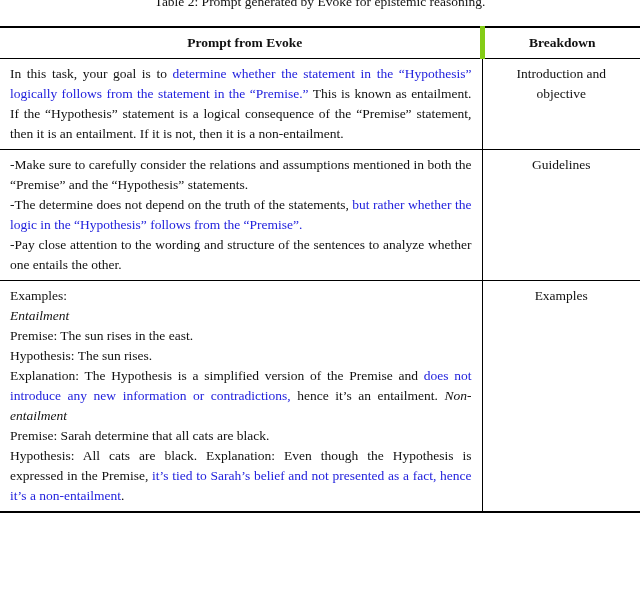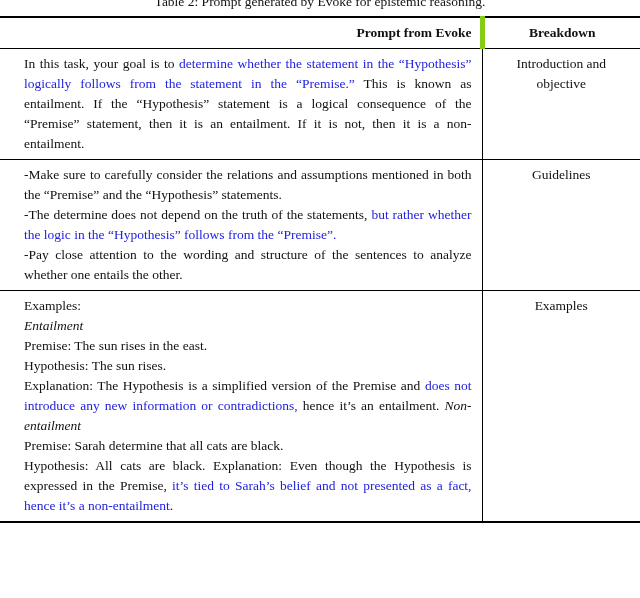--- a/index.html
+++ b/index.html
@@ -9,21 +9,21 @@
   }
   body {
     width: 640px;
     height: 598px;
     overflow: hidden;
     font-family: "Liberation Serif", "DejaVu Serif", serif;
     color: #111111;
     font-size: 13.5px;
   }
   .caption-clip {
-    height: 16px;
+    height: 26px;
     overflow: hidden;
   }
   .caption {
     line-height: 18px;
     margin-top: -7px;
     text-align: center;
     font-size: 13.5px;
     color: #111;
     white-space: nowrap;
   }
@@ -38,26 +38,26 @@
     vertical-align: top;
     padding: 5px 8px;
   }
   col.prompt-col { width: 482px; }
   col.breakdown-col { width: 158px; }
   thead th {
     border-bottom: 1px solid #000;
     font-weight: bold;
     line-height: 20px;
   }
-  th.prompt-header { text-align: right; padding-left: 18px; }
+  th.prompt-header { text-align: center; padding-left: 18px; }
   th.breakdown-header { text-align: center; border-left: 5px solid #84cc16; }
   tbody tr { border-bottom: 1px solid #000; }
   tbody tr:last-child { border-bottom: none; }
   td.prompt-cell {
-    padding-left: 24px;
+    padding-left: 10px;
     padding-right: 10px;
   }
   td.breakdown-cell {
     border-left: 1px solid #000;
     text-align: center;
     line-height: 20px;
   }
   .para {
     text-align: justify;
     line-height: 20px;

